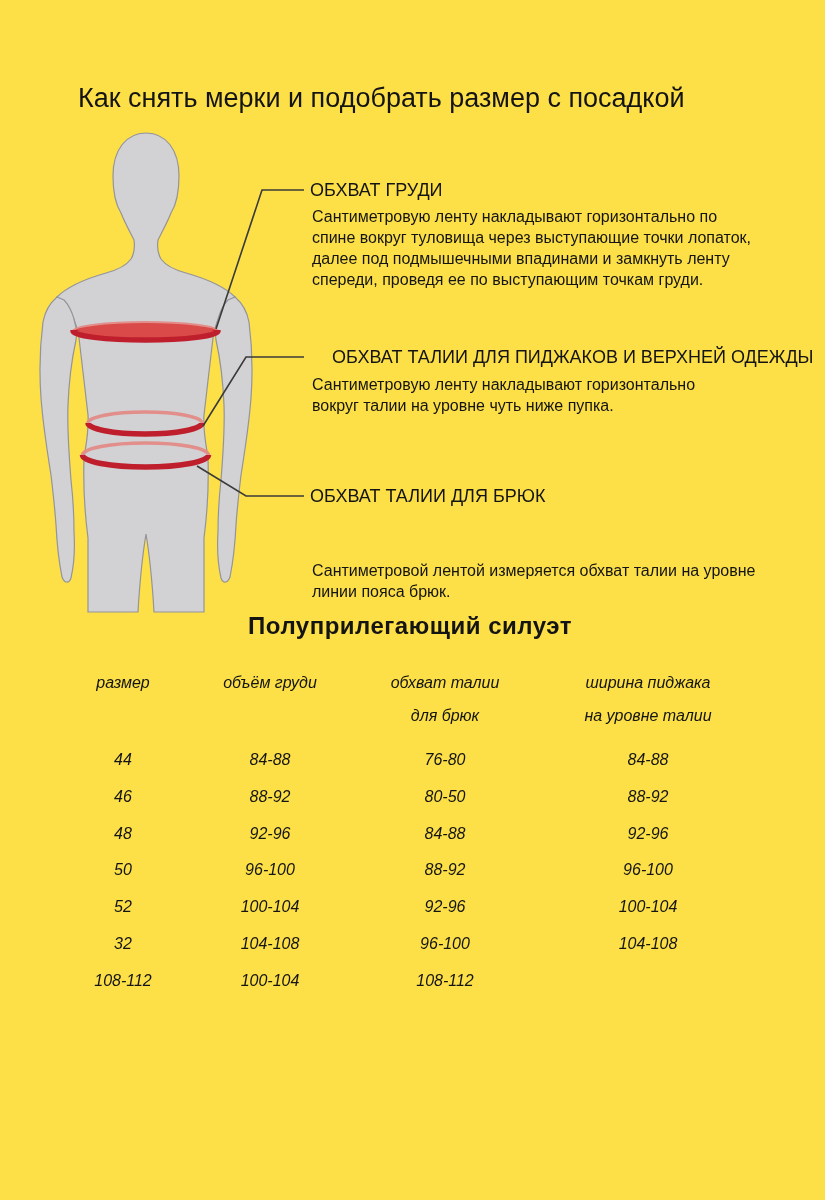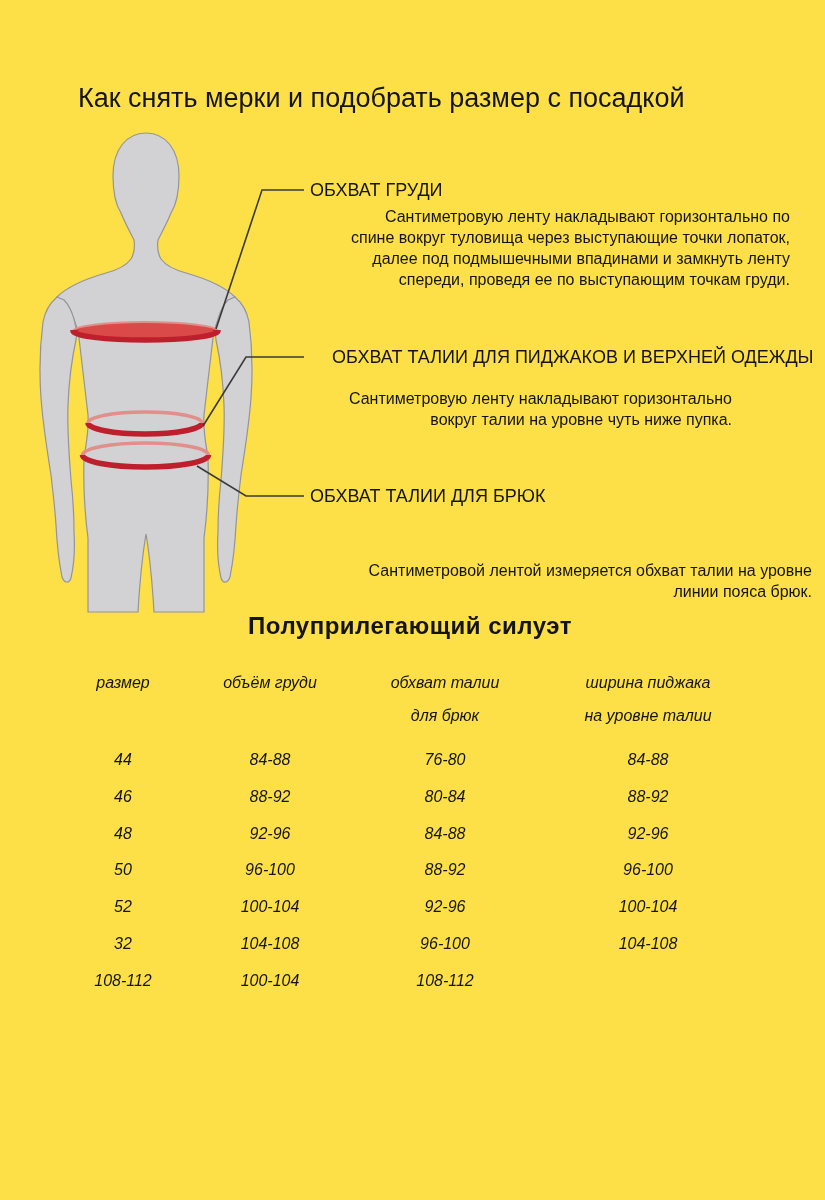--- a/index.html
+++ b/index.html
@@ -12,21 +12,21 @@
   .figure-svg{position:absolute;left:20px;top:128px;width:295px;height:486px;}
 
   .silhouette{fill:var(--body-fill,#d2d2d5);stroke:var(--body-outline,#94949a);stroke-width:1.2;}
   .band-fill{fill:var(--band-fill,#d94a49);stroke:var(--band-light,#e28e8a);stroke-width:2;}
   .band-top{fill:none;stroke:var(--band-light,#e28e8a);stroke-width:3.5;}
   .band-bottom{fill:none;stroke:var(--band-dark,#bf1f2c);stroke-width:5.5;}
   .leader{fill:none;stroke:var(--leader,#3a3a3a);stroke-width:1.6;}
 
   .callout{position:absolute;left:310px;}
   .callout-heading{font-size:18px;line-height:22px;font-weight:400;white-space:nowrap;letter-spacing:0;}
-  .callout-body{position:absolute;left:312px;font-size:16px;line-height:21px;white-space:pre-line;text-align:right;}
+  .callout-body{position:absolute;left:312px;font-size:16px;line-height:21px;white-space:pre-line;}
 
   .table-title{position:absolute;left:60px;top:612px;width:700px;text-align:center;
                font-size:24px;font-weight:700;letter-spacing:0.5px;}
 
   .size-table{position:absolute;left:53px;top:664px;width:700px;display:grid;
               grid-template-columns:140px 154px 196px 210px;font-size:16px;font-style:italic;}
   .size-table .hcell{grid-row:1;text-align:center;line-height:33px;padding-top:2px;
                      white-space:pre-line;height:76px;}
   .size-table .cell{text-align:center;height:36.8px;line-height:36.8px;}
 </style>
@@ -119,21 +119,21 @@
     <path class="leader" d="M 197,466 L 246,496 L 304,496"></path>
   </svg>
 
   <div class="callout callout-heading" style="top:179px;">ОБХВАТ ГРУДИ</div>
   <div class="callout-body" style="top:206px;width:478px;">Сантиметровую ленту накладывают горизонтально по
 спине вокруг туловища через выступающие точки лопаток,
 далее под подмышечными впадинами и замкнуть ленту
 спереди, проведя ее по выступающим точкам груди.</div>
 
   <div class="callout callout-heading" style="top:346px;margin-left:22px;">ОБХВАТ ТАЛИИ ДЛЯ ПИДЖАКОВ И ВЕРХНЕЙ ОДЕЖДЫ</div>
-  <div class="callout-body" style="top:388px;width:420px;">Сантиметровую ленту накладывают горизонтально
+  <div class="callout-body" style="top:374px;width:420px;">Сантиметровую ленту накладывают горизонтально
 вокруг талии на уровне чуть ниже пупка.</div>
 
   <div class="callout callout-heading" style="top:485px;">ОБХВАТ ТАЛИИ ДЛЯ БРЮК</div>
   <div class="callout-body" style="top:512px;width:500px;margin-top:48px;">Сантиметровой лентой измеряется обхват талии на уровне
 линии пояса брюк.</div>
 
   <div class="table-title">Полуприлегающий силуэт</div>
 
   <div class="size-table">
     <div class="hcell">размер</div>
@@ -143,21 +143,21 @@
     <div class="hcell">ширина пиджака
 на уровне талии</div>
 
     <div class="cell">44</div>
     <div class="cell">84-88</div>
     <div class="cell">76-80</div>
     <div class="cell">84-88</div>
 
     <div class="cell">46</div>
     <div class="cell">88-92</div>
-    <div class="cell">80-84</div>
+    <div class="cell">80-50</div>
     <div class="cell">88-92</div>
 
     <div class="cell">48</div>
     <div class="cell">92-96</div>
     <div class="cell">84-88</div>
     <div class="cell">92-96</div>
 
     <div class="cell">50</div>
     <div class="cell">96-100</div>
     <div class="cell">88-92</div>

